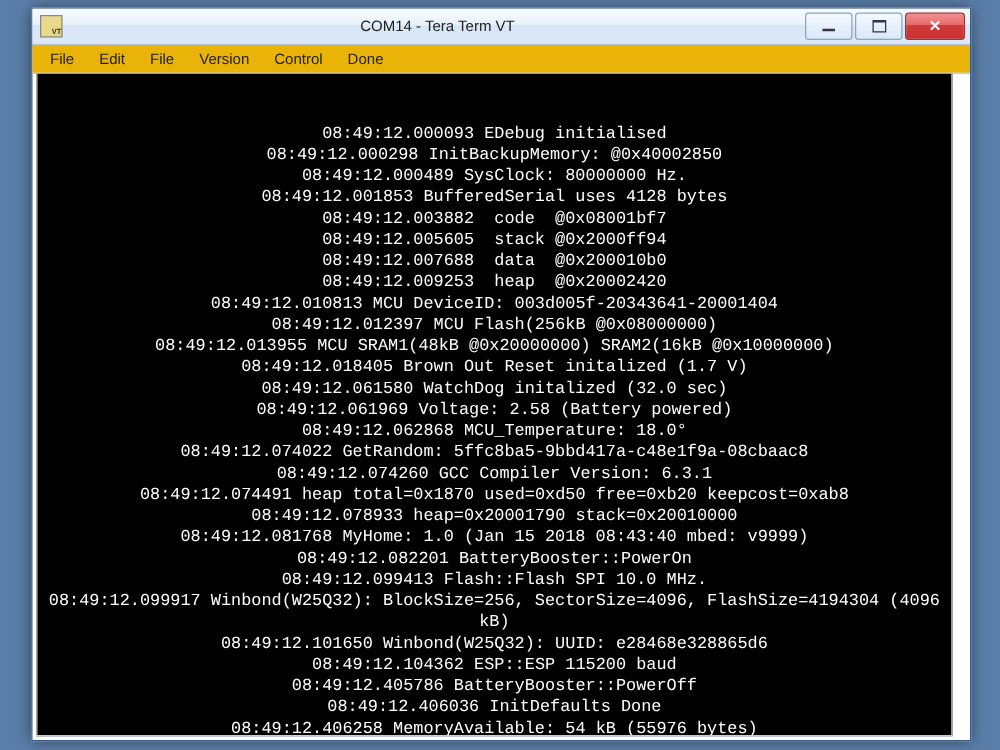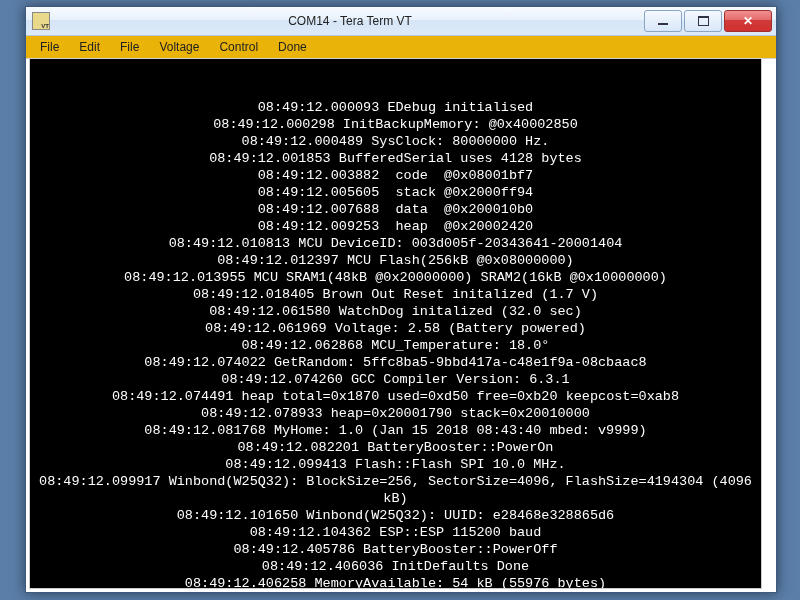--- a/index.html
+++ b/index.html
@@ -143,21 +143,21 @@
       <div class="win-btn close">
           <span>✕</span>
         </div>
     </div>
   </div>
 
   <div class="menubar">
     <div class="menu-item">File</div>
     <div class="menu-item">Edit</div>
     <div class="menu-item">File</div>
-    <div class="menu-item">Voltage</div>
+    <div class="menu-item">Version</div>
     <div class="menu-item">Control</div>
     <div class="menu-item">Done</div>
   </div>
 
   <div class="terminal">
     <div id="term-lines"><div class="term-line">08:49:12.000093 EDebug initialised</div><div class="term-line">08:49:12.000298 InitBackupMemory: @0x40002850</div><div class="term-line">08:49:12.000489 SysClock: 80000000 Hz.</div><div class="term-line">08:49:12.001853 BufferedSerial uses 4128 bytes</div><div class="term-line">08:49:12.003882  code  @0x08001bf7</div><div class="term-line">08:49:12.005605  stack @0x2000ff94</div><div class="term-line">08:49:12.007688  data  @0x200010b0</div><div class="term-line">08:49:12.009253  heap  @0x20002420</div><div class="term-line">08:49:12.010813 MCU DeviceID: 003d005f-20343641-20001404</div><div class="term-line">08:49:12.012397 MCU Flash(256kB @0x08000000)</div><div class="term-line">08:49:12.013955 MCU SRAM1(48kB @0x20000000) SRAM2(16kB @0x10000000)</div><div class="term-line">08:49:12.018405 Brown Out Reset initalized (1.7 V)</div><div class="term-line">08:49:12.061580 WatchDog initalized (32.0 sec)</div><div class="term-line">08:49:12.061969 Voltage: 2.58 (Battery powered)</div><div class="term-line">08:49:12.062868 MCU_Temperature: 18.0°</div><div class="term-line">08:49:12.074022 GetRandom: 5ffc8ba5-9bbd417a-c48e1f9a-08cbaac8</div><div class="term-line">08:49:12.074260 GCC Compiler Version: 6.3.1</div><div class="term-line">08:49:12.074491 heap total=0x1870 used=0xd50 free=0xb20 keepcost=0xab8</div><div class="term-line">08:49:12.078933 heap=0x20001790 stack=0x20010000</div><div class="term-line">08:49:12.081768 MyHome: 1.0 (Jan 15 2018 08:43:40 mbed: v9999)</div><div class="term-line">08:49:12.082201 BatteryBooster::PowerOn</div><div class="term-line">08:49:12.099413 Flash::Flash SPI 10.0 MHz.</div><div class="term-line">08:49:12.099917 Winbond(W25Q32): BlockSize=256, SectorSize=4096, FlashSize=4194304 (4096kB)</div><div class="term-line">08:49:12.101650 Winbond(W25Q32): UUID: e28468e328865d6</div><div class="term-line">08:49:12.104362 ESP::ESP 115200 baud</div><div class="term-line">08:49:12.405786 BatteryBooster::PowerOff</div><div class="term-line">08:49:12.406036 InitDefaults Done</div><div class="term-line">08:49:12.406258 MemoryAvailable: 54 kB (55976 bytes)</div></div>
     
   </div>
 
 </div>

